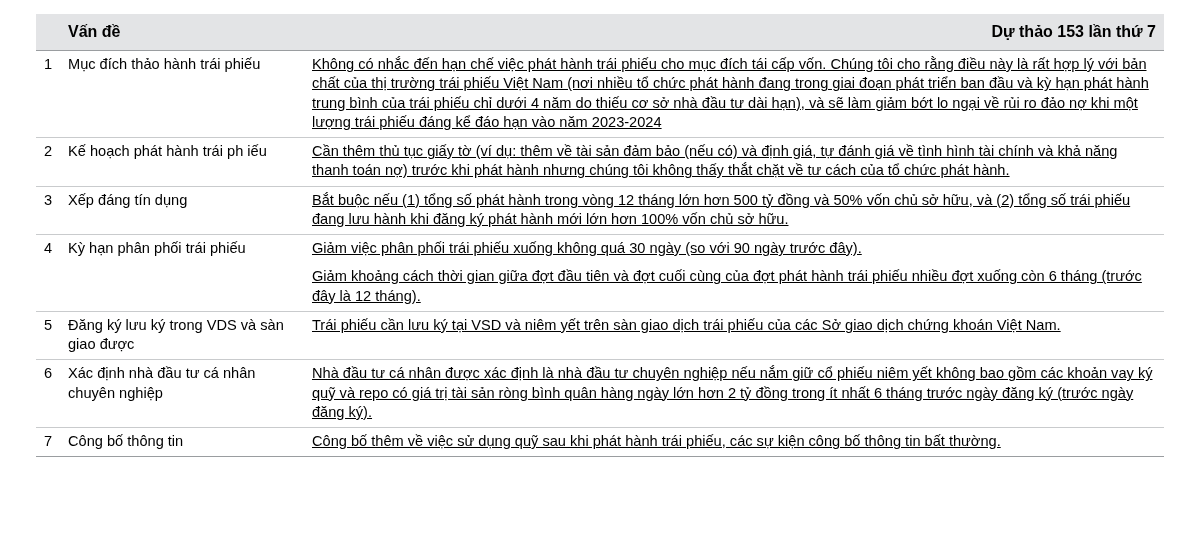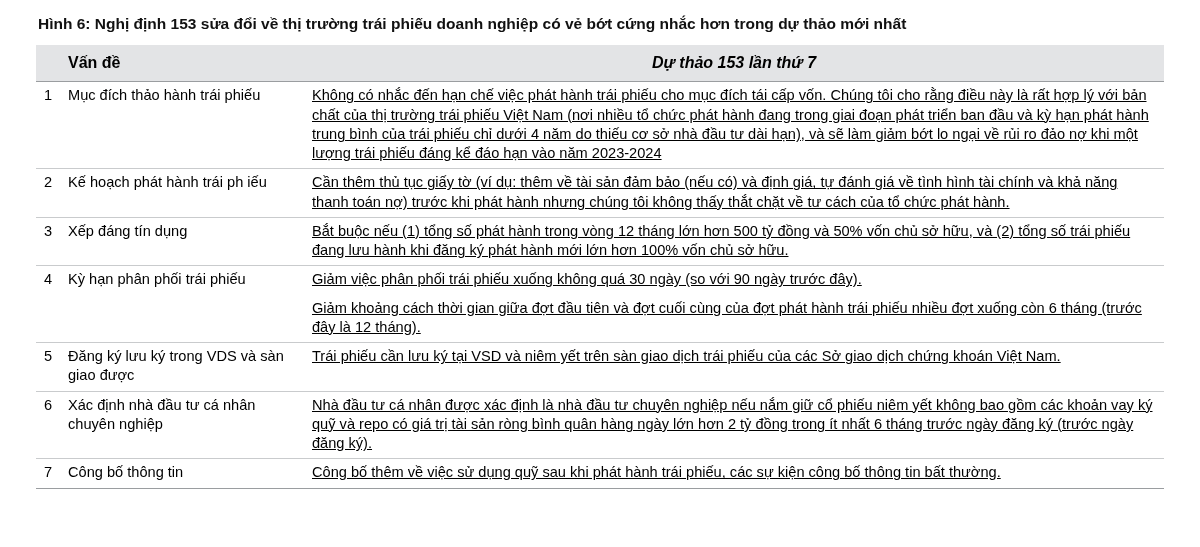--- a/index.html
+++ b/index.html
@@ -33,21 +33,21 @@
   table.data thead th {
     background: #e3e4e6;
     font-size: 16px;
     font-weight: bold;
     padding: 9px 8px;
     vertical-align: middle;
     border: none;
   }
   th.col-num { width: 24px; }
   th.col-issue { width: 244px; text-align: left; padding-left: 24px; }
-  th.col-draft { text-align: center; font-style: italic; }
+  th.col-draft { text-align: right; }
   table.data tbody td {
     font-size: 14.6px;
     line-height: 1.32;
     padding: 4px 8px 5px 8px;
     vertical-align: top;
     border-top: 1px solid #c9cbcd;
   }
   tbody tr:first-child td { border-top: 1px solid #9a9da0; }
   td.num {
     text-align: right;
@@ -67,21 +67,20 @@
     padding: 6px 0 0 2px;
     color: #1a1a1a;
   }
   .para { display: block; text-decoration: underline; }
   .para + .para { margin-top: 9px; }
 </style>
 </head>
 <body>
 
 <div class="figure">
-  <div class="fig-title">Hình 6: Nghị định 153 sửa đổi về thị trường trái phiếu doanh nghiệp có vẻ bớt cứng nhắc hơn trong dự thảo mới nhất</div>
 
   <table class="data">
     <thead>
       <tr>
         <th class="col-num"></th>
         <th class="col-issue">Vấn đề</th>
         <th class="col-draft">Dự thảo 153 lần thứ 7</th>
       </tr>
     </thead>
     <tbody>

